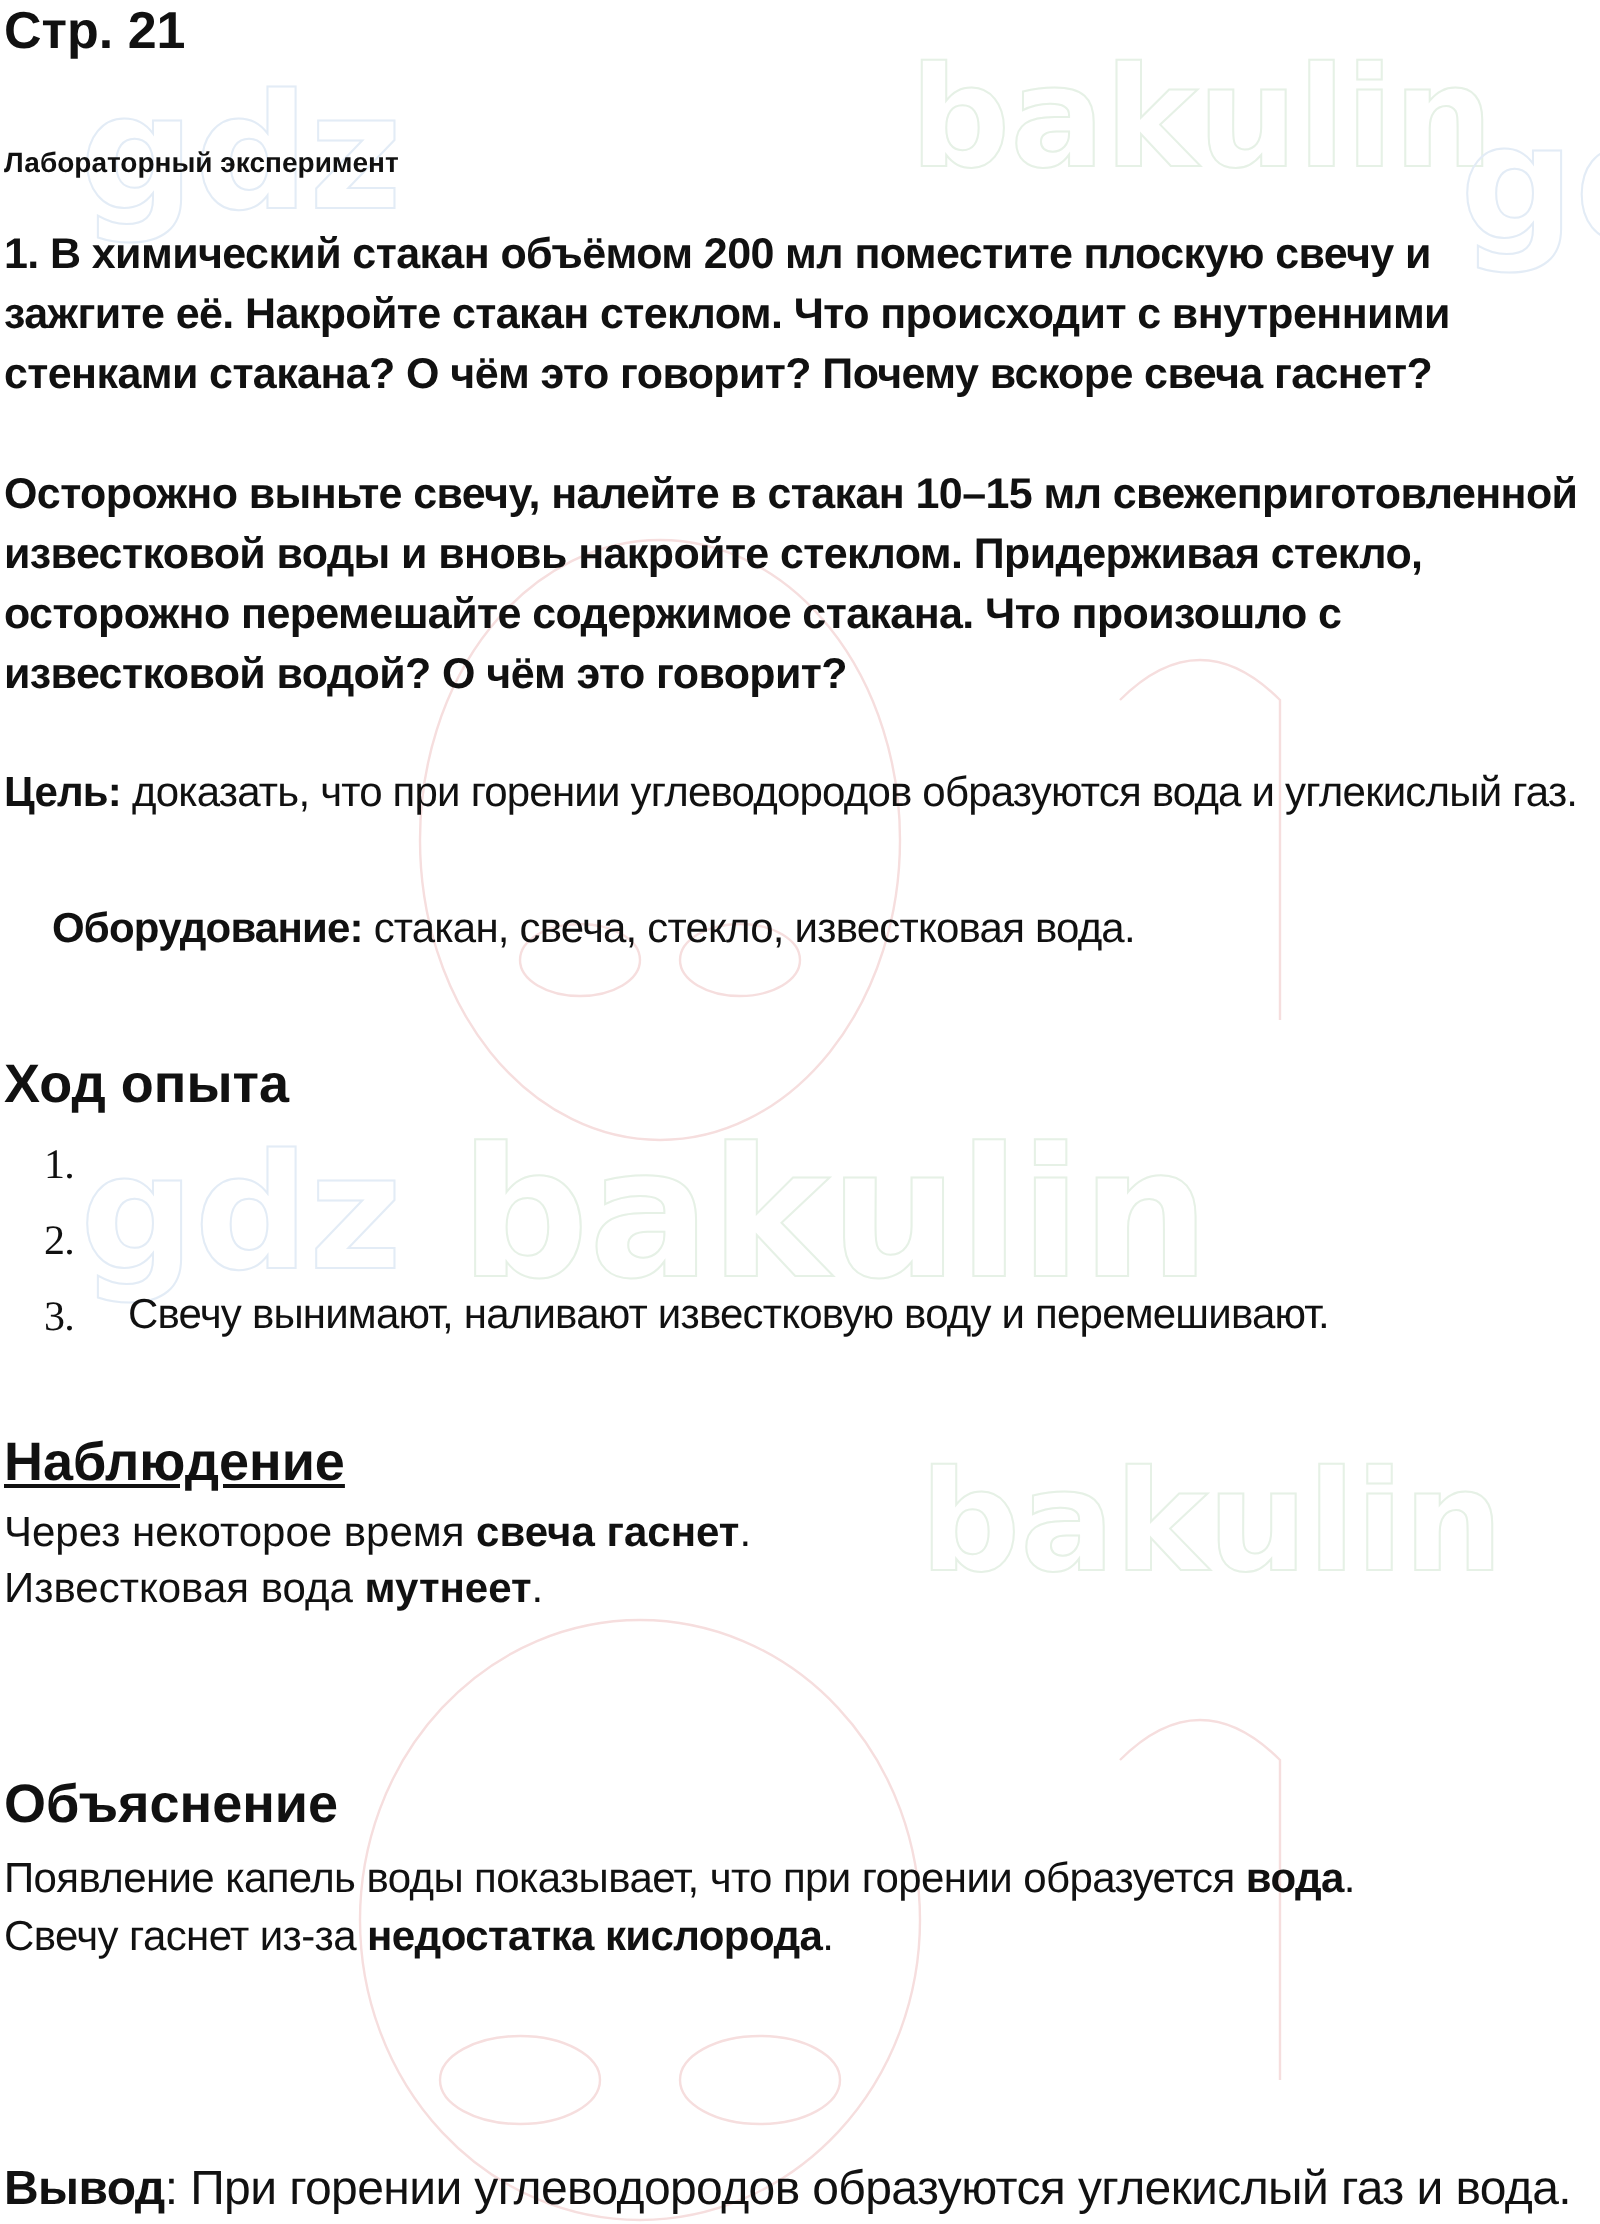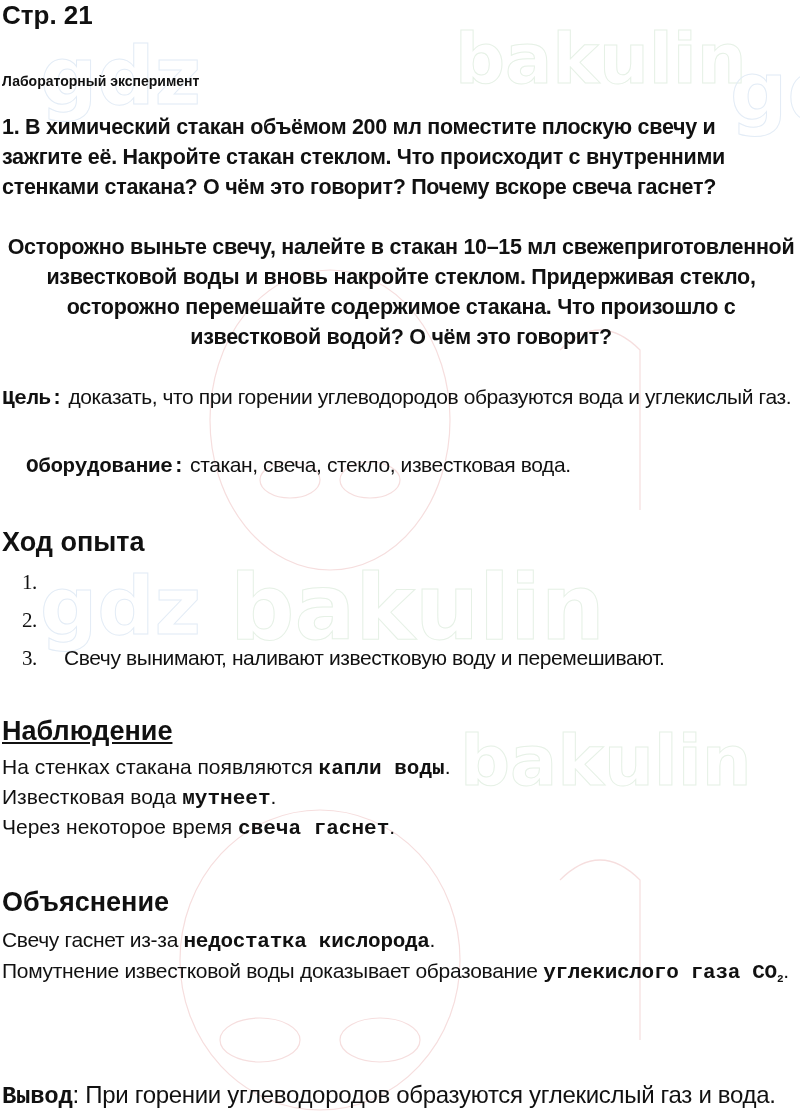--- a/index.html
+++ b/index.html
@@ -9,35 +9,35 @@
   }
   .wm { position: absolute; font-family: "DejaVu Sans", sans-serif; font-weight: bold;
         color: transparent; -webkit-text-stroke: 1px #e6f1e6; pointer-events: none; }
   .wm-blue { -webkit-text-stroke: 1px #e3ecf6; }
   .content { position: absolute; left: 0; top: 0; width: 800px; }
   .page-num { position: absolute; left: 2px; top: 0px; font-size: 26px; font-weight: bold; }
   .title { position: absolute; left: 2px; top: 73px; font-size: 14px; font-weight: bold; }
   .task { position: absolute; left: 2px; width: 798px; font-size: 21.5px; font-weight: bold;
           line-height: 30px; letter-spacing: -0.3px; }
   .task1 { top: 112px; }
-  .task2 { top: 232px; text-align: center; }
+  .task2 { top: 232px; }
   .para { position: absolute; left: 2px; width: 798px; font-size: 21px; line-height: 30px; letter-spacing: -0.4px; }
   .goal { top: 382px; }
   .equip { top: 450px; margin-left: 24px; }
   .h { position: absolute; left: 2px; font-size: 27px; font-weight: bold; }
   .h-steps { top: 527px; }
   .steps { position: absolute; left: 20px; top: 563px; font-size: 21px; letter-spacing: -0.4px; }
   .step { display: flex; height: 38px; align-items: center; }
   .step .num { font-family: "Liberation Serif", serif; width: 42px; padding-left: 2px; }
   .h-obs { top: 716px; text-decoration: underline; }
   .obs { position: absolute; left: 2px; top: 753px; font-size: 21px; line-height: 28px; }
   .h-expl { top: 887px; }
   .expl { position: absolute; left: 2px; top: 925px; font-size: 21px; line-height: 29px; width: 798px; letter-spacing: -0.3px; }
   .concl { position: absolute; left: 2px; top: 1081px; font-size: 24px; letter-spacing: -0.3px; }
-  b { font-weight: bold; font-family: Liberation Mono, monospace; }
+  b { font-weight: bold; }
   sub { font-size: 11px; vertical-align: -4px; }
 </style>
 </head>
 <body>
 
 <div class="wm wm-blue" style="left:40px;top:30px;font-size:80px;">gdz</div>
 <div class="wm" style="left:455px;top:18px;font-size:70px;">bakulin</div>
 <div class="wm wm-blue" style="left:730px;top:45px;font-size:80px;">gdz</div>
 <div class="wm" style="left:230px;top:555px;font-size:90px;">bakulin</div>
 <div class="wm wm-blue" style="left:40px;top:560px;font-size:80px;">gdz</div>
@@ -78,27 +78,26 @@
       <span class="num">2.</span>
     </div>
     <div class="step">
       <span class="num">3.</span>
       <span>Свечу вынимают, наливают известковую воду и перемешивают.</span>
     </div>
   </div>
 
   <div class="h h-obs">Наблюдение</div>
   <div class="obs">
-    <div><span>На стенках стакана появляются </span><b>капли воды</b><span>.</span></div>
+    <div><span>Через некоторое время </span><b>свеча гаснет</b><span>.</span></div>
     <div><span>Известковая вода </span><b>мутнеет</b><span>.</span></div>
-    <div><span>Через некоторое время </span><b>свеча гаснет</b><span>.</span></div>
   </div>
 
   <div class="h h-expl">Объяснение</div>
   <div class="expl">
+    <div><span>Появление капель воды показывает, что при горении образуется </span><b>вода</b><span>.</span></div>
     <div><span>Свечу гаснет из-за </span><b>недостатка кислорода</b><span>.</span></div>
-    <div><span>Помутнение известковой воды доказывает образование </span><b><span>углекислого газа CO</span><sub>2</sub></b><span>.</span></div>
   </div>
 
   <div class="concl">
     <b>Вывод</b><span>: При горении углеводородов образуются углекислый газ и вода.</span>
   </div>
 </div>
 
 </body></html>

